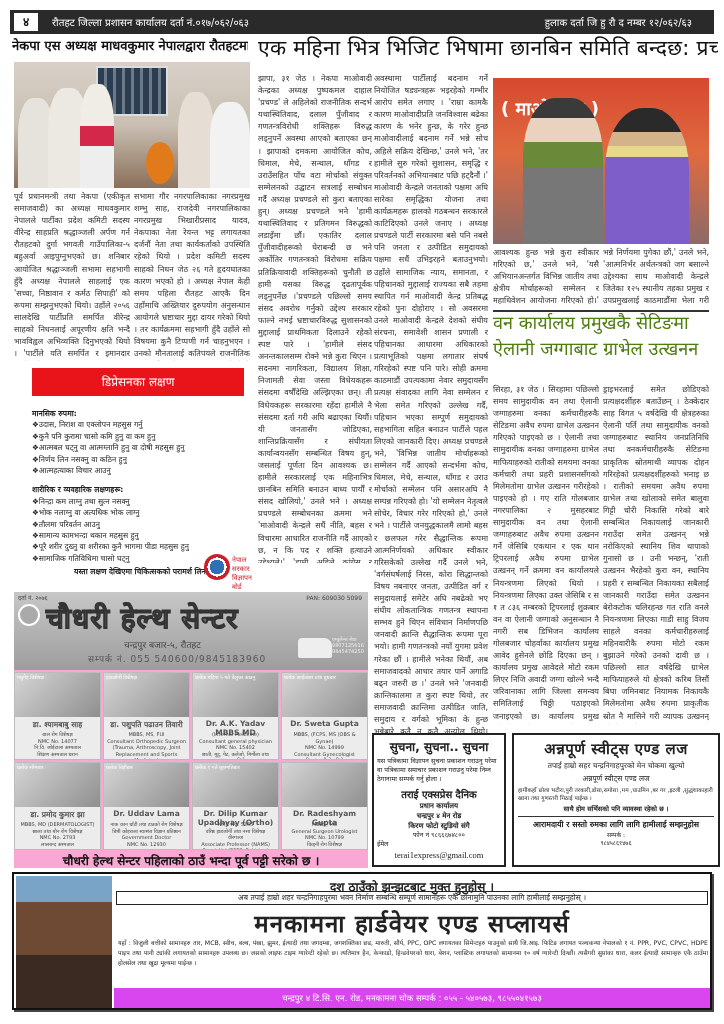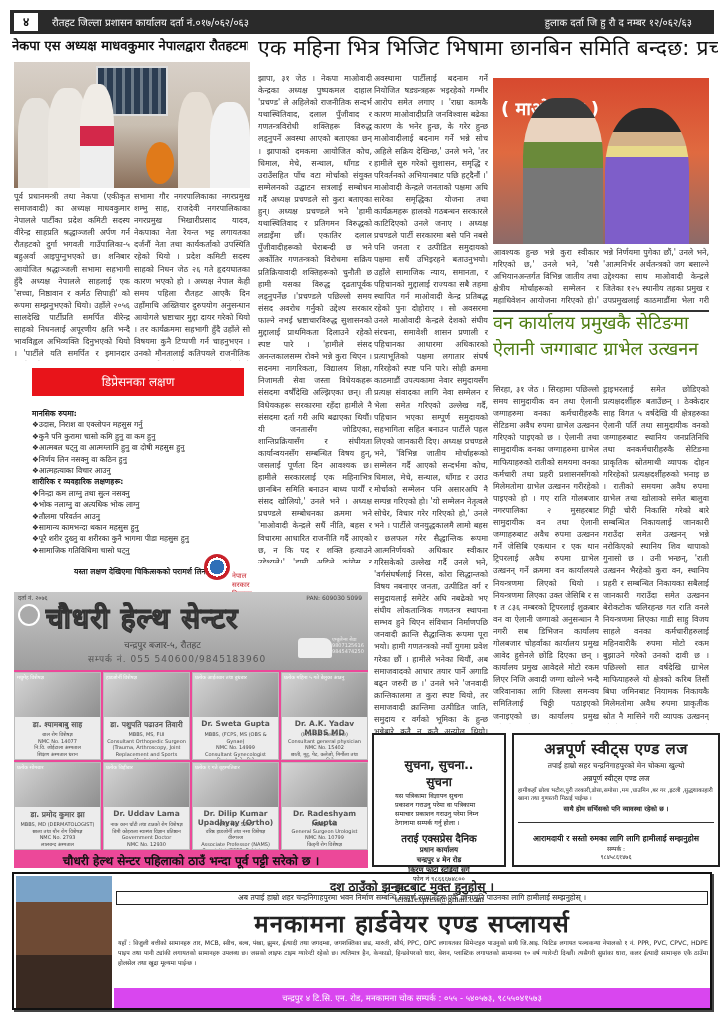--- a/index.html
+++ b/index.html
@@ -33,58 +33,58 @@
   .c4b { left: 603px; top: 247px; width: 106px; height: 60px; }
   .c5a { left: 493px; top: 384px; width: 106px; height: 340px; }
   .c5b { left: 603px; top: 384px; width: 106px; height: 340px; }
 
   .rule { position: absolute; background: #333; }
   .h-forest { position: absolute; left: 493px; top: 310px; width: 216px; font-size: 18px; line-height: 26px; color: #4d7c0f; }
 
   .depression { position: absolute; left: 14px; top: 368px; width: 236px; height: 220px; }
   .dep-bar { background: #e8141a; color: #fff; height: 28px; margin: 0 6px 0 18px; font-size: 12px; text-align: center; line-height: 28px; }
   .dep-list { margin: 12px 0 0 18px; font-size: 7.6px; line-height: 11.4px; color: #222; }
-  .dep-list .sub { font-weight: bold; }
+  .dep-list .sub { font-weight: bold; margin-top: 8px; }
   .dep-foot { position: absolute; left: 60px; top: 198px; font-size: 7.6px; font-weight: bold; }
   .govt-logo { position: absolute; left: 190px; top: 186px; width: 26px; height: 26px; border-radius: 50%; background: radial-gradient(circle,#2e6fb8 0 40%,#fff 40% 52%,#c8212a 52% 100%); }
-  .govt-text { position: absolute; left: 218px; top: 204px; font-size: 7px; color: #c8212a; line-height: 9px; }
-
-  .health { position: absolute; left: 14px; top: 592px; width: 354px; height: 276px; background: #ec4899; }
+  .govt-text { position: absolute; left: 218px; top: 188px; font-size: 7px; color: #c8212a; line-height: 9px; }
+
+  .health { position: absolute; left: 14px; top: 592px; width: 354px; height: 276px; background: #f9a8d4; }
   .health-top { height: 78px; background: linear-gradient(180deg,#c7c7c7,#9d9d9d); position: relative; color: #333; }
   .health-reg { position: absolute; left: 4px; top: 2px; font-size: 6px; color: #444; }
   .health-pan { position: absolute; right: 6px; top: 2px; font-size: 6px; color: #444; }
   .health-logo { position: absolute; left: 4px; top: 12px; width: 22px; height: 22px; border-radius: 50%; border: 2px solid #fff; background: #aaa; }
   .health-title { position: absolute; left: 32px; top: 6px; font-size: 28px; font-weight: bold; color: #6a6a6a; -webkit-text-stroke: 1px #333; letter-spacing: 1px; }
   .health-addr { position: absolute; left: 110px; top: 46px; font-size: 9px; color: #444; }
   .health-phone { position: absolute; left: 74px; top: 60px; font-size: 9px; color: #555; letter-spacing: 1px; }
   .ambulance { position: absolute; left: 284px; top: 46px; width: 34px; height: 20px; background: #eee; border-radius: 4px 8px 2px 2px; }
   .amb-text { position: absolute; left: 318px; top: 44px; font-size: 5px; color: #eee; width: 36px; }
   .doc-grid { display: grid; grid-template-columns: repeat(4,1fr); grid-template-rows: 88px 88px; gap: 2px; margin-top: 2px; height: 178px; }
   .doc-card { background: #ececec; position: relative; overflow: hidden; border: 1px solid #bbb; }
   .doc-card .ph { position: absolute; left: 0; right: 0; top: 0; height: 44px; background: linear-gradient(135deg,#d5d5d5,#8f8f8f); }
   .doc-card .spec-top { position: absolute; left: 2px; top: 1px; font-size: 5px; color: #fff; }
   .doc-card .dname { position: absolute; left: 0; right: 0; top: 46px; text-align: center; font-size: 7.5px; font-weight: bold; color: #555; }
   .doc-card .dinfo { position: absolute; left: 2px; right: 2px; top: 58px; text-align: center; font-size: 5px; line-height: 6.5px; color: #444; }
   .health-caption { text-align: center; font-size: 12px; font-weight: bold; margin-top: 2px; color: #111; }
 
-  .notice { position: absolute; left: 372px; top: 733px; width: 134px; height: 134px; border: 2px solid #222; padding: 21px; text-align: center; }
+  .notice { position: absolute; left: 372px; top: 733px; width: 134px; height: 134px; border: 2px solid #222; padding: 3px; text-align: center; }
   .notice-title { font-size: 12px; font-weight: bold; }
   .notice-body { font-size: 6.5px; line-height: 9px; text-align: left; margin-top: 2px; }
   .notice-paper { font-size: 10px; font-weight: bold; margin-top: 3px; }
   .notice-line { font-size: 7px; font-weight: bold; line-height: 10px; }
   .notice-small { font-size: 6.5px; line-height: 9px; }
   .notice-email { font-family: "Liberation Serif", serif; font-size: 8.5px; margin-top: 1px; }
 
   .sweets { position: absolute; left: 512px; top: 733px; width: 208px; height: 134px; border: 2px solid #222; padding: 3px 4px; text-align: center; }
   .sweets-title { font-size: 15px; font-weight: bold; letter-spacing: 0.5px; }
   .sweets-tag { font-size: 7.4px; margin-top: 2px; }
   .sweets-name { font-size: 7.5px; margin-top: 3px; }
   .sweets-body { font-size: 5.8px; line-height: 8px; text-align: left; margin-top: 3px; }
   .sweets-home { font-size: 6.5px; font-weight: bold; margin-top: 2px; }
-  .sweets-cta { font-size: 7.8px; font-weight: bold; margin-top: 9px; border-top: 1px solid #333; padding-top: 10px; }
+  .sweets-cta { font-size: 7.8px; font-weight: bold; margin-top: 3px; border-top: 1px solid #333; padding-top: 2px; }
   .sweets-contact { font-size: 6px; margin-top: 2px; line-height: 8px; }
 
   .hardware { position: absolute; left: 12px; top: 872px; width: 700px; height: 138px; border: 2px solid #111; box-shadow: 2px 2px 0 #444; }
   .hw-photo { position: absolute; left: 2px; top: 2px; width: 96px; height: 132px; background: linear-gradient(180deg,#7aa3c8 0 20%,#6e4a34 20% 60%,#3a2a22 60% 100%); }
   .hw-tag1 { position: absolute; left: 102px; top: 4px; width: 592px; text-align: center; font-size: 12px; font-weight: bold; }
   .hw-tag2 { position: absolute; left: 102px; top: 17px; width: 592px; height: 14px; border: 1px solid #222; text-align: center; font-size: 7.5px; line-height: 12px; }
   .hw-title { position: absolute; left: 102px; top: 32px; width: 592px; text-align: center; font-size: 24px; font-weight: bold; letter-spacing: 1px; }
   .hw-body { position: absolute; left: 104px; top: 64px; width: 590px; font-size: 6.2px; line-height: 9.8px; text-align: justify; }
   .hw-footer { position: absolute; left: 100px; top: 114px; width: 596px; height: 20px; background: #d946ef; color: #fff; text-align: center; font-size: 8.5px; font-weight: normal; line-height: 20px; }
 </style>
@@ -186,38 +186,38 @@
         <div class="spec-top">हाडजोर्नी विशेषज्ञ</div>
         <div class="dname">डा. पशुपति पढाउन तिवारी</div>
         <div class="dinfo">
           <div>MBBS, MS, FUI</div>
           <div>Consultant Orthopedic Surgeon</div>
           <div>(Trauma, Arthroscopy, Joint Replacement and Sports Medicine)</div>
         </div>
       </div>
     <div class="doc-card">
         <div class="ph"></div>
+        <div class="spec-top">प्रत्येक महिना ५ गते बेलुका आउनु</div>
+        <div class="dname">Dr. A.K. Yadav MBBS MD</div>
+        <div class="dinfo">
+          <div>(Internal Medicine)</div>
+          <div>Consultant general physician</div>
+          <div>NMC No. 15402</div>
+          <div>छाती, मुटु, पेट, कलेजो, मिर्गौला तथा थाइराइड विशेषज्ञ</div>
+        </div>
+      </div>
+    <div class="doc-card">
+        <div class="ph"></div>
         <div class="spec-top">प्रत्येक आईतबार तथा बुधबार</div>
         <div class="dname">Dr. Sweta Gupta</div>
         <div class="dinfo">
           <div>MBBS, (FCPS, MS (OBS &amp; Gynae)</div>
           <div>NMC No. 14999</div>
           <div>Consultant Gynecologist</div>
           <div>प्रसुति तथा स्त्री रोग विशेषज्ञ</div>
-        </div>
-      </div>
-    <div class="doc-card">
-        <div class="ph"></div>
-        <div class="spec-top">प्रत्येक महिना ५ गते बेलुका आउनु</div>
-        <div class="dname">Dr. A.K. Yadav MBBS MD</div>
-        <div class="dinfo">
-          <div>(Internal Medicine)</div>
-          <div>Consultant general physician</div>
-          <div>NMC No. 15402</div>
-          <div>छाती, मुटु, पेट, कलेजो, मिर्गौला तथा थाइराइड विशेषज्ञ</div>
         </div>
       </div>
     <div class="doc-card">
         <div class="ph"></div>
         <div class="spec-top">प्रत्येक सोमबार</div>
         <div class="dname">डा. प्रमोद कुमार झा</div>
         <div class="dinfo">
           <div>MBBS, MD (DERMATOLOGIST)</div>
           <div>छाला तथा यौन रोग विशेषज्ञ</div>
           <div>NMC No. 2793</div>

